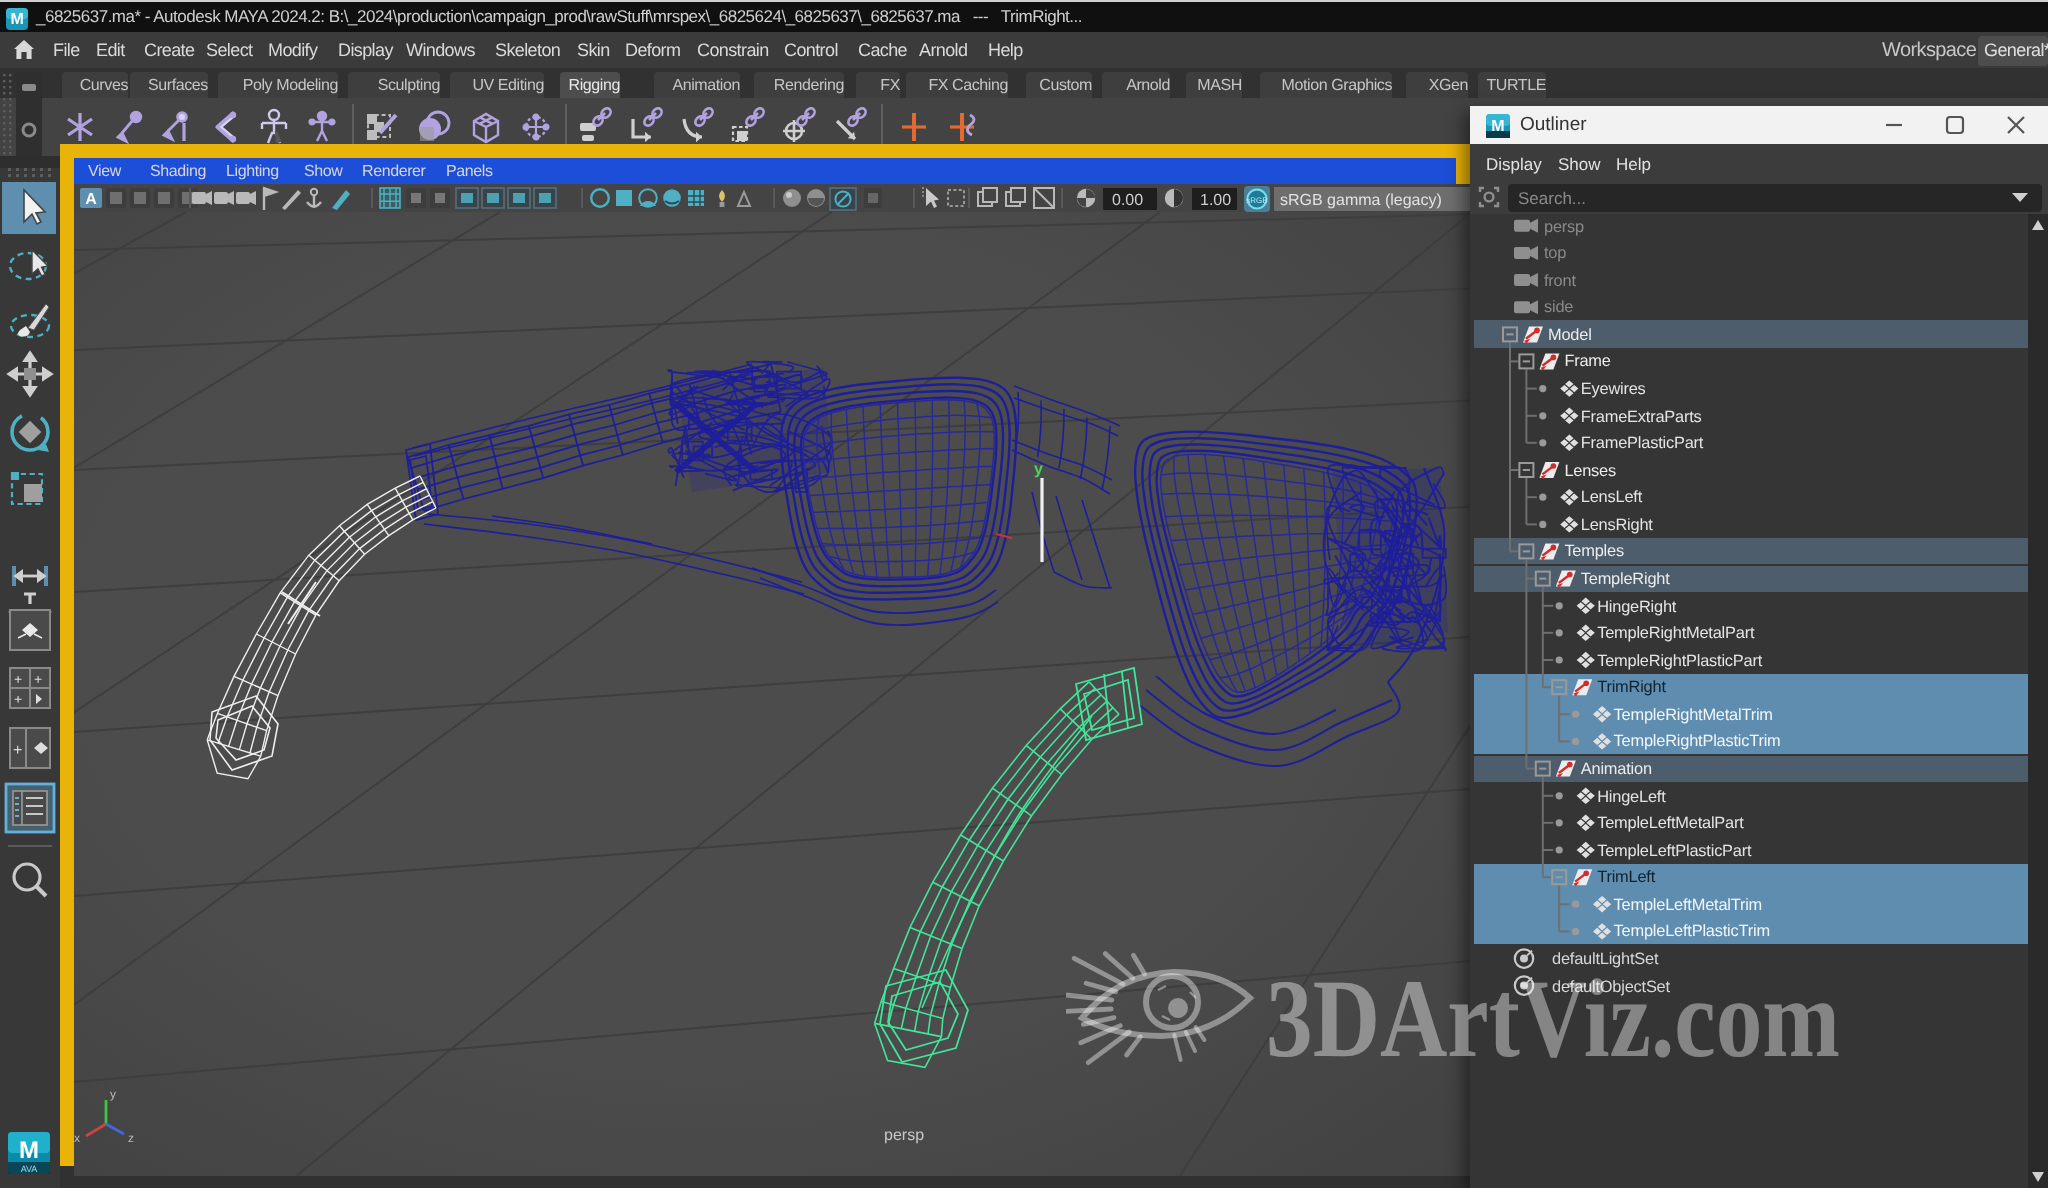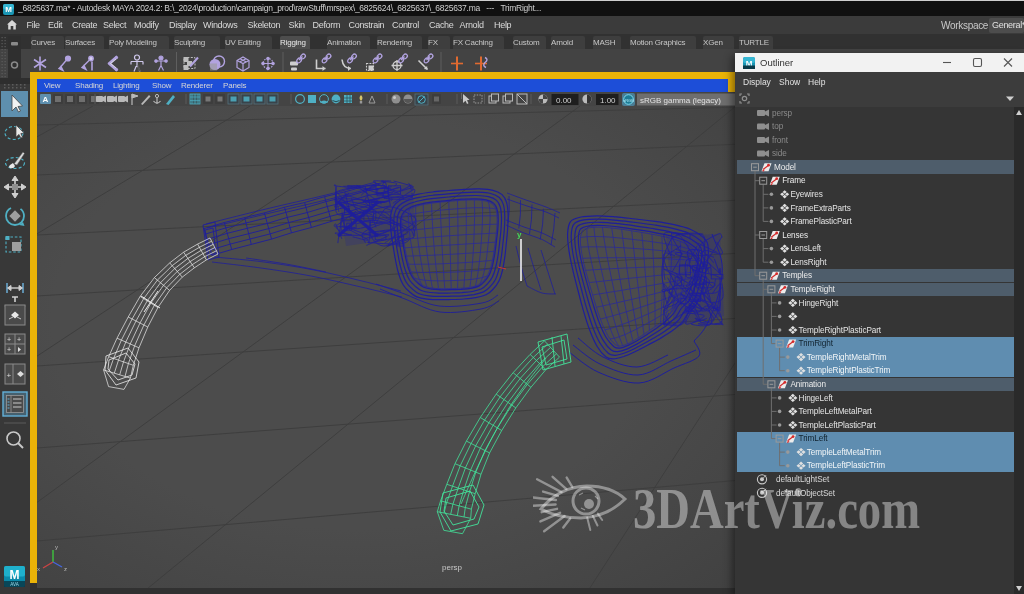--- a/index.html
+++ b/index.html
@@ -2,21 +2,21 @@
 <html><head><meta charset="utf-8"><style>
 
 *{margin:0;padding:0;box-sizing:border-box}
 html,body{width:1024px;height:594px;overflow:hidden;background:#333;font-family:"Liberation Sans",sans-serif;}
 .abs{position:absolute}
 #stage{position:relative;width:1024px;height:594px;background:#313131}
 #titlebar{left:0;top:0;width:1024px;height:16px;background:#101010;border-top:1px solid #cfcfcf;color:#cfcfcf;font-size:8.5px;letter-spacing:-0.25px;line-height:15px;white-space:nowrap}
 #menubar{left:0;top:16px;width:1024px;height:18px;background:#3b3b3b;color:#dadada;font-size:9px;letter-spacing:-0.3px}
 #menubar span{position:absolute;top:4px}
 #shelftabs{left:0;top:34px;width:1024px;height:15px;background:#313131}
-#shelftabs .tab{position:absolute;top:1.5px;height:13.5px;background:#3e3e3e;color:#c6c6c6;font-size:8px;letter-spacing:-0.2px;text-align:left;line-height:13px;border-radius:2px 2px 0 0}
+#shelftabs .tab{position:absolute;top:1.5px;height:13.5px;background:#3e3e3e;color:#c6c6c6;font-size:8px;letter-spacing:-0.2px;text-align:right;line-height:13px;border-radius:2px 2px 0 0}
 #shelftabs .tab.on{background:#4d4d4d;color:#e8e8e8}
 #shelficons{left:0;top:49px;width:1024px;height:29px;background:#434343}
 #belt{left:0;top:78px;width:1024px;height:6px;background:#2e2e2e}
 #leftcol{left:0;top:84px;width:30px;height:510px;background:#383838}
 #viewport{left:30px;top:72px;width:705px;height:511px;background:#1d4ed8;border:7px solid #eab308}
 #vpmenu{left:0;top:0;width:703px;height:13px;color:#d6d6d6;font-size:8px;letter-spacing:-0.2px}
 #vpmenu span{position:absolute;top:2px}
 #vp3d{left:0px;top:27px;width:703px;height:482px;background:radial-gradient(ellipse at 45% 45%, #4c4c4c 55%, #414141 100%)}
 #persplabel{left:405px;bottom:4px;color:#c8c8c8;font-size:8px}
 #outliner{left:735px;top:53px;width:289px;height:541px;background:#353535;box-shadow:-3px 3px 8px rgba(0,0,0,.45)}
@@ -886,20 +886,21 @@
         <span style="left:44px">Show</span>
         <span style="left:73px">Help</span>
       </div>
 <div class="abs" id="outsearch">
 <svg class="abs" style="left:3px;top:2px" width="13" height="13">
           <g stroke="#8f8f8f" stroke-width="1.2" fill="none">
             <path d="M2 4 L2 2 L4 2 M9 2 L11 2 L11 4 M11 9 L11 11 L9 11 M4 11 L2 11 L2 9"></path>
             <circle cx="6.5" cy="6.5" r="2.2"></circle>
           </g>
         </svg>
+<div class="abs" style="left:19px;top:1.5px;width:267px;height:14px;background:#262626;border-radius:2px;color:#8a8a8a;font-size:8.5px;padding:2.5px 0 0 5px">Search...</div>
 <svg class="abs" style="left:270px;top:5px" width="10" height="8">
           <path d="M1 1.5 L5 6 L9 1.5 Z" fill="#cfcfcf"></path>
         </svg>
 </div>
 <div class="abs" id="outtree">
 <div class="abs" style="left:2px;top:53.4px;width:277px;height:13.6px;background:#4e5d6b"></div>
 <div class="abs" style="left:2px;top:161.9px;width:277px;height:13.6px;background:#4e5d6b"></div>
 <div class="abs" style="left:2px;top:175.5px;width:277px;height:13.6px;background:#4e5d6b"></div>
 <div class="abs" style="left:2px;top:229.8px;width:277px;height:13.6px;background:#5f8db0"></div>
 <div class="abs" style="left:2px;top:243.4px;width:277px;height:13.6px;background:#5f8db0"></div>
@@ -1175,20 +1176,23 @@
         </div>
 <div class="row" style="top:161.9px">
           <span class="lbl" style="left:47.2px;color:#ececec">Temples</span>
         </div>
 <div class="row" style="top:175.5px">
           <span class="lbl" style="left:55.4px;color:#ececec">TempleRight</span>
         </div>
 <div class="row" style="top:189.1px">
           <span class="lbl" style="left:63.6px;color:#e4e4e4">HingeRight</span>
         </div>
+<div class="row" style="top:202.7px">
+          <span class="lbl" style="left:63.6px;color:#e4e4e4">TempleRightMetalPart</span>
+        </div>
 <div class="row" style="top:216.2px">
           <span class="lbl" style="left:63.6px;color:#e4e4e4">TempleRightPlasticPart</span>
         </div>
 <div class="row" style="top:229.8px">
           <span class="lbl" style="left:63.6px;color:#10222e">TrimRight</span>
         </div>
 <div class="row" style="top:243.4px">
           <span class="lbl" style="left:71.8px;color:#f2f6f8">TempleRightMetalTrim</span>
         </div>
 <div class="row" style="top:256.9px">

